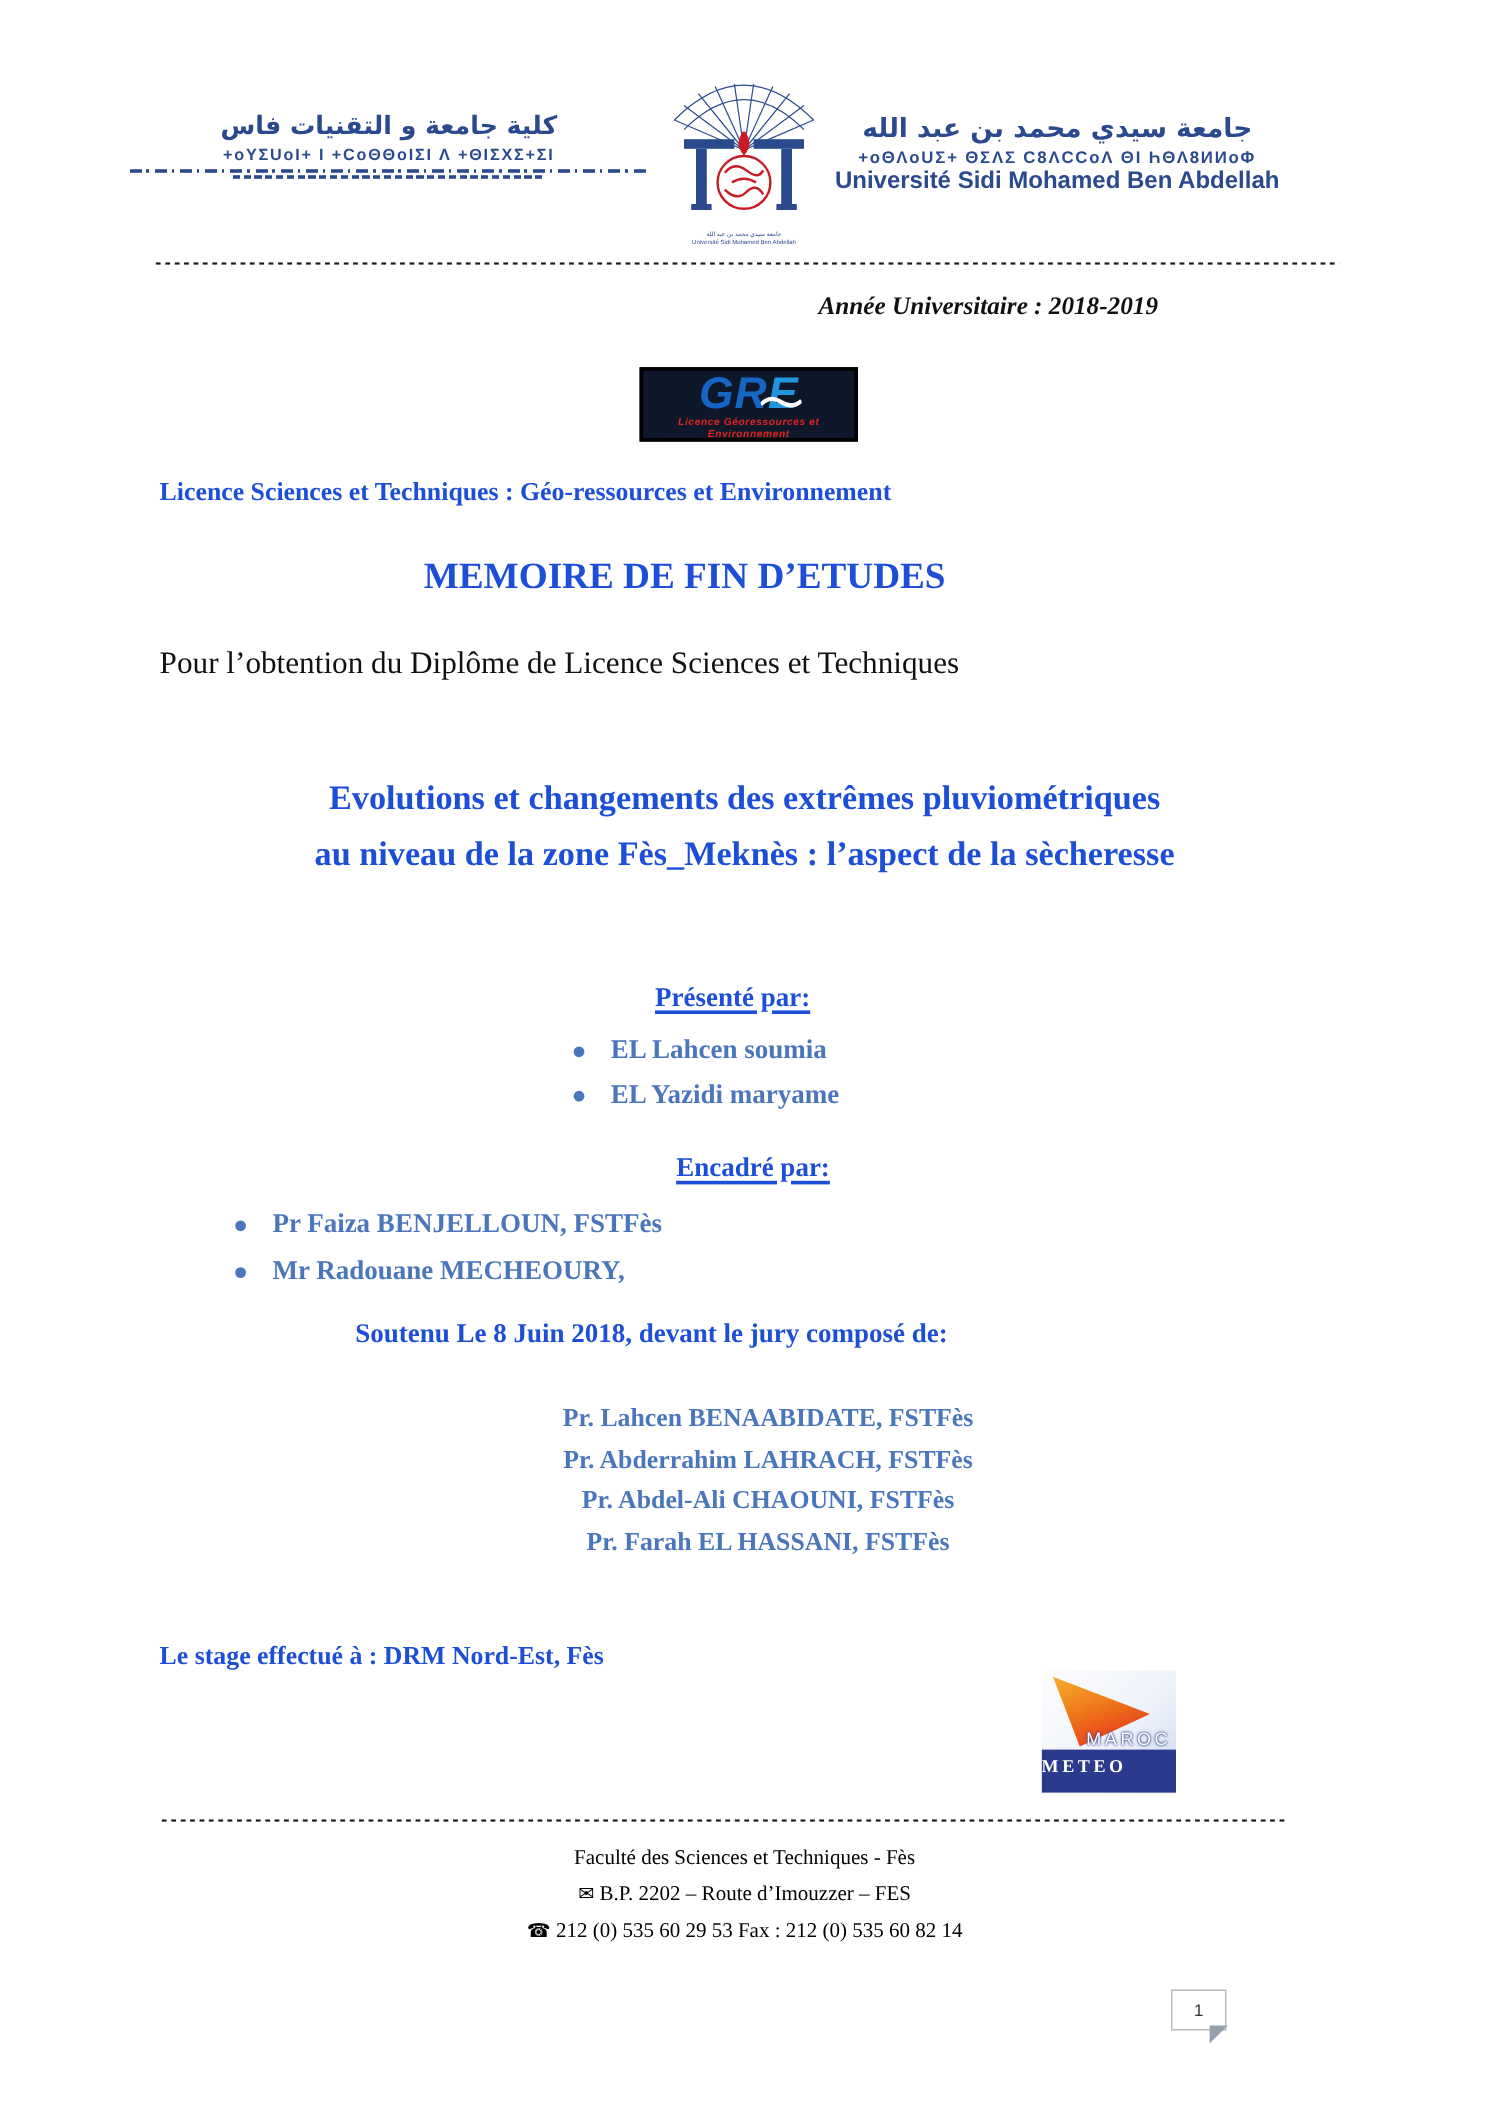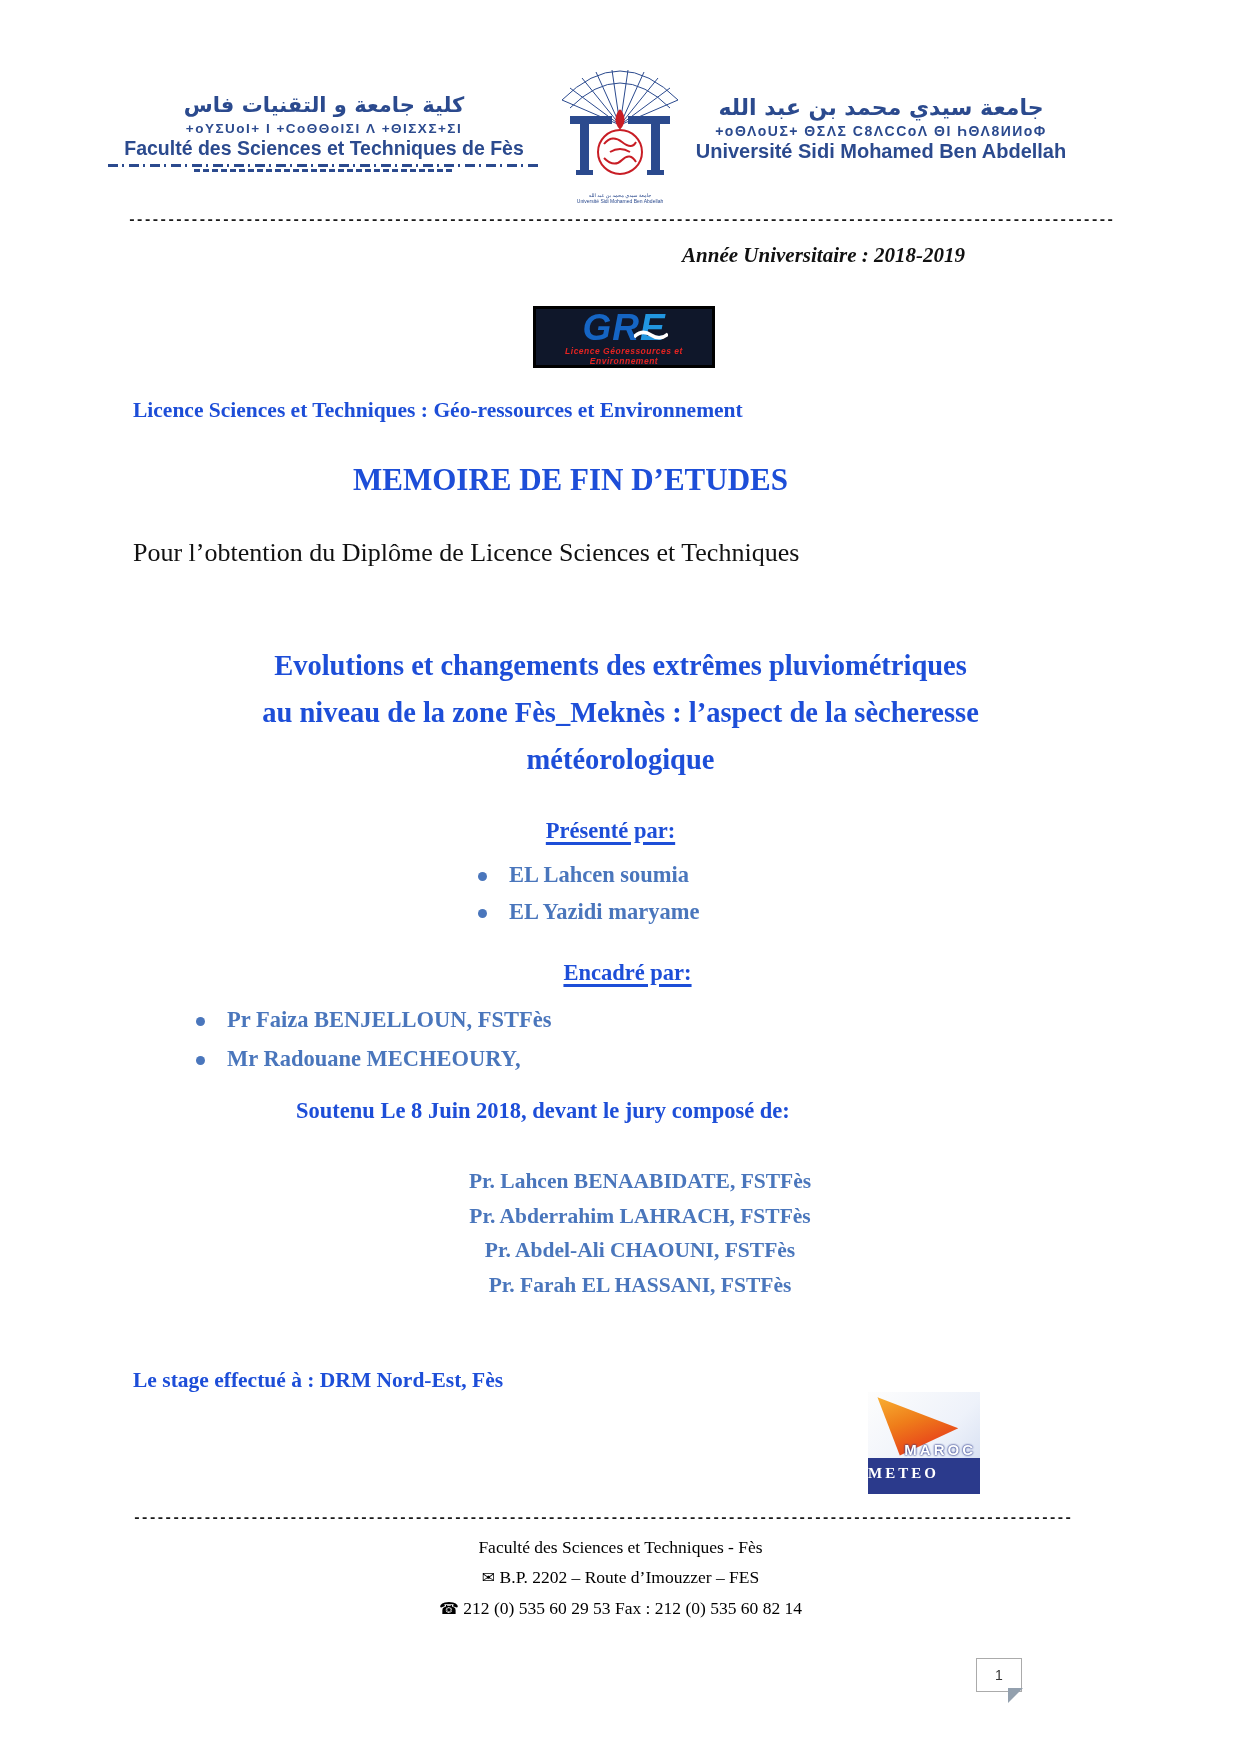--- a/index.html
+++ b/index.html
@@ -34,41 +34,40 @@
   .bullet{display:inline-block; width:9px; height:9px; border-radius:50%; background:#4a76bc; margin-right:22px; vertical-align:middle;}
   .bullet-line{white-space:nowrap;}
   
   .meteo{width:112px; height:102px; position:relative; overflow:hidden;
     background:linear-gradient(135deg,#fdfdfd 0%,#eef2fa 55%,#cdd8ee 100%);}
   .meteo-band{position:absolute; left:0; right:0; bottom:0; height:36px; background:#2b3a8c;}
   .meteo-sail{position:absolute; left:6px; top:4px; width:86px; height:62px;
     background:linear-gradient(160deg,#f9b233 0%,#ef7d1a 40%,#e94e1b 70%,#c81d11 100%);
     clip-path:polygon(4% 2%, 98% 52%, 30% 96%);}
   .meteo-maroc{position:absolute; left:0; right:4px; bottom:36px; text-align:right;
-    font-family:"Liberation Sans",sans-serif; font-weight:bold; font-size:15px; letter-spacing:3px; color:#fff;
+    font-family:"Liberation Sans",sans-serif; font-weight:normal; font-size:15px; letter-spacing:3px; color:#fff;
     text-shadow:0 0 2px #2b3a8c,0 0 2px #2b3a8c;}
   .meteo-meteo{position:absolute; left:0; right:4px; bottom:12px; 
     font-family:Liberation Serif, serif; font-weight:bold; font-size:15px; letter-spacing:3px; color:#fff;}
   
   .footer-text{text-align:center; font-size:17.5px; line-height:30px; color:#000;}
   .foot-icon{font-family:"DejaVu Sans",sans-serif; font-size:16px;}
   
   .pagenum-box{width:46px; height:34px; border:1px solid #ababab; background:#fff; box-sizing:border-box;
     text-align:center; font-size:14px; line-height:32px; color:#333; font-family:"Liberation Sans",sans-serif;}
   .page-curl{width:0; height:0; border-top:15px solid #93a0ae; border-right:15px solid transparent;}
 </style>
 </head>
 <body>
 
 <div id="page">
 
   <div class="abs hdr-block" style="left:108px; top:92px; width:432px;">
     <div class="hdr-arabic">كلية جامعة و التقنيات فاس</div>
     <div class="hdr-tifinagh">+oYΣUoI+ I +CoΘΘoIΣI Λ +ΘIΣXΣ+ΣI</div>
-    <div class="hdr-french">Faculté des Sciences et Techniques de Fès</div>
     <div class="dashdot"></div>
     <div class="dashdot2"></div>
   </div>
 
   <div class="abs" style="left:540px; top:70px; width:160px;">
     <svg width="160" height="118" viewBox="0 0 160 118">
 
       <g stroke="#2b4a8e" stroke-width="1" fill="none">
         <path d="M80 55 L22 30"></path>
           <path d="M80 55 L30 18"></path>
@@ -126,21 +125,20 @@
 
   <div class="abs b-black" style="left:133px; top:398px; font-size:21.5px;">Licence Sciences et Techniques : Géo-ressources et Environnement</div>
 
   <div class="abs" style="left:133px; top:538px; font-size:26px;">Pour l’obtention du Diplôme de Licence Sciences et Techniques</div>
 
   <div class="abs b-black" style="left:0; top:462px; width:1141px; text-align:center; font-size:31px;">MEMOIRE DE FIN D’ETUDES</div>
 
   <div class="abs b-black" style="left:0; top:642px; width:1241px; text-align:center; font-size:28.5px; line-height:47px;">
     <div>Evolutions et changements des extrêmes pluviométriques</div>
     <div>au niveau de la zone Fès_Meknès : l’aspect de la sècheresse</div>
-    <div>météorologique</div>
   </div>
 
   <div class="abs b-black underlined" style="left:0; top:818px; width:1221px; text-align:center; font-size:22.5px;">Présenté par:</div>
 
   <div class="abs" style="left:478px; top:856px; font-size:22.5px; line-height:37px;">
     <div class="bullet-line">
       <span class="bullet"></span><span class="blue">EL Lahcen soumia</span>
     </div>
     <div class="bullet-line">
       <span class="bullet"></span><span class="blue">EL Yazidi maryame</span>

